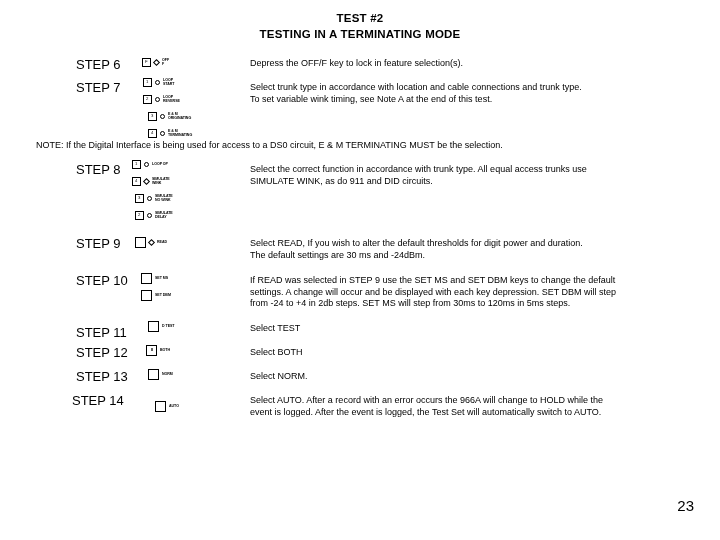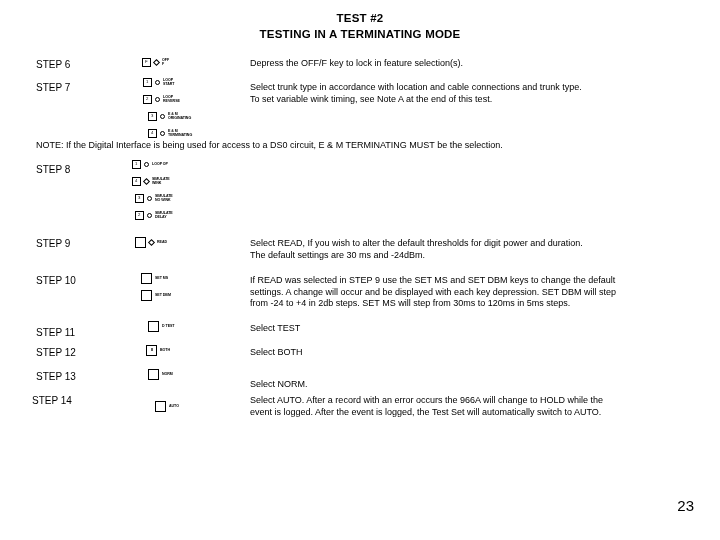--- a/index.html
+++ b/index.html
@@ -33,23 +33,24 @@
   .title-line {
     font-size: 11.5px;
     font-weight: bold;
     line-height: 16px;
     letter-spacing: 0.2px;
   }
 
   
   .step-label {
     position: absolute;
-    font-size: 10px;
+    font-size: 13px;
     line-height: 11px;
     white-space: nowrap;
+    margin-left: 40px;
   }
   .desc {
     position: absolute;
     font-size: 9px;
     line-height: 11.5px;
     white-space: pre-line;
     left: 250px;
   }
   .note-line {
     position: absolute;
@@ -233,20 +234,22 @@
     </div>
     <div class="key-row indent2">
       <span class="key-box">
           <span class="key-cap">2</span>
         </span>
       <span class="led round"></span>
       <span class="key-text">SIMULATE
 DELAY</span>
     </div>
   </div>
+  <div class="desc" style="top:164px;">Select the correct function in accordance with trunk type.  All equal access trunks use
+SIMULATE WINK, as do 911 and DID circuits.</div>
 
   <div class="step-label" style="top:238px;left:36px;">STEP 9</div>
   <div class="key-group" style="top:236px;left:135px;">
     <div class="key-row">
       <span class="key-box big">
           <span class="key-cap"></span>
         </span>
       <span class="led diamond"></span>
       <span class="key-text">READ</span>
     </div>
@@ -297,21 +300,21 @@
 
   <div class="step-label" style="top:371px;left:36px;">STEP 13</div>
   <div class="key-group" style="top:368px;left:148px;">
     <div class="key-row">
       <span class="key-box big">
           <span class="key-cap"></span>
         </span>
       <span class="key-text">NORM</span>
     </div>
   </div>
-  <div class="desc" style="top:379px;">Select NORM.</div>
+  <div class="desc" style="top:371px;">Select NORM.</div>
 
   <div class="step-label" style="top:395px;left:32px;">STEP 14</div>
   <div class="key-group" style="top:400px;left:155px;">
     <div class="key-row">
       <span class="key-box big">
           <span class="key-cap"></span>
         </span>
       <span class="key-text">AUTO</span>
     </div>
   </div>

